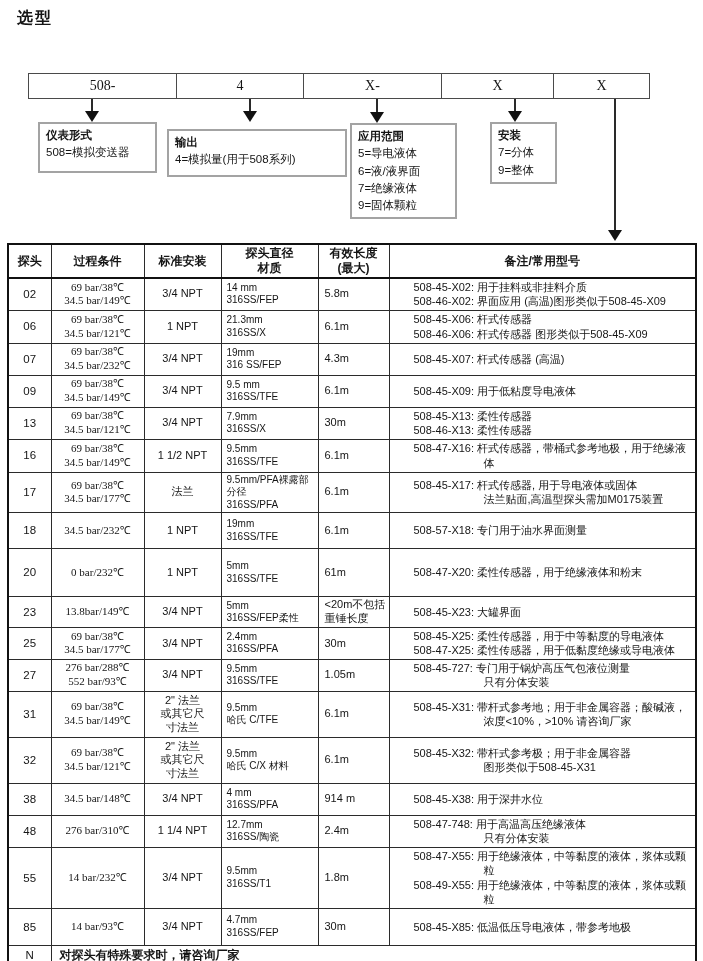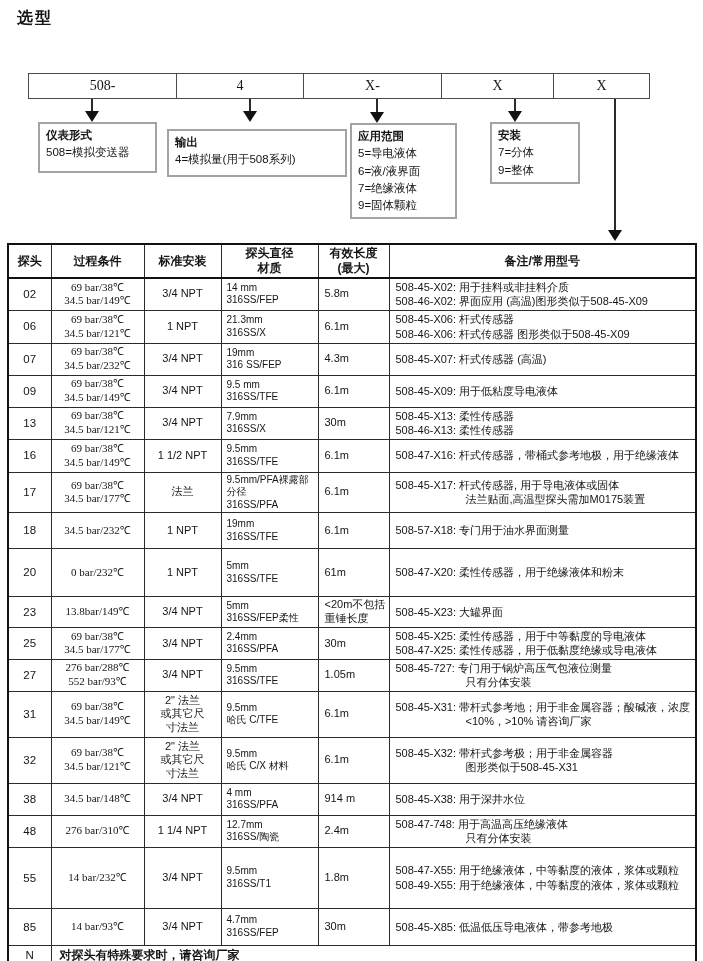--- a/index.html
+++ b/index.html
@@ -50,21 +50,21 @@
     height:30px;
   }
   td.c-probe  { text-align:center; font-size:11.5px; }
   td.c-process{
     text-align:center; white-space:pre-line;
     font-family:"Liberation Serif", serif; font-size:11px;
   }
   td.c-mount  { text-align:center; white-space:pre-line; }
   td.c-diam   { text-align:left; white-space:pre-line; font-size:10px; padding-left:5px; }
   td.c-len    { text-align:left; white-space:pre-line; padding-left:6px; }
-  td.c-notes  { text-align:left; padding-left:6px; }
+  td.c-notes  { text-align:left; padding-left:24px; }
   .note {
     padding-left:70px; text-indent:-70px;
     white-space:pre-line; line-height:1.3;
   }
   td.c-footer { text-align:left; font-weight:bold; font-size:12px; padding-left:8px; }
 </style>
 </head>
 <body>
 
 <div class="page">
@@ -108,21 +108,21 @@
   </div>
   <div class="dbox" style="left:350px;top:123px;width:107px;min-height:89px">
     <div class="box-title">应用范围</div>
     <div class="box-lines">
         <div class="box-line">5=导电液体</div>
         <div class="box-line">6=液/液界面</div>
         <div class="box-line">7=绝缘液体</div>
         <div class="box-line">9=固体颗粒</div>
       </div>
   </div>
-  <div class="dbox" style="left:490px;top:122px;width:90px;min-height:61px">
+  <div class="dbox" style="left:490px;top:122px;width:67px;min-height:61px">
     <div class="box-title">安装</div>
     <div class="box-lines">
         <div class="box-line">7=分体</div>
         <div class="box-line">9=整体</div>
       </div>
   </div>
 
   <table class="spec-table">
     <colgroup>
       <col style="width:43px">

